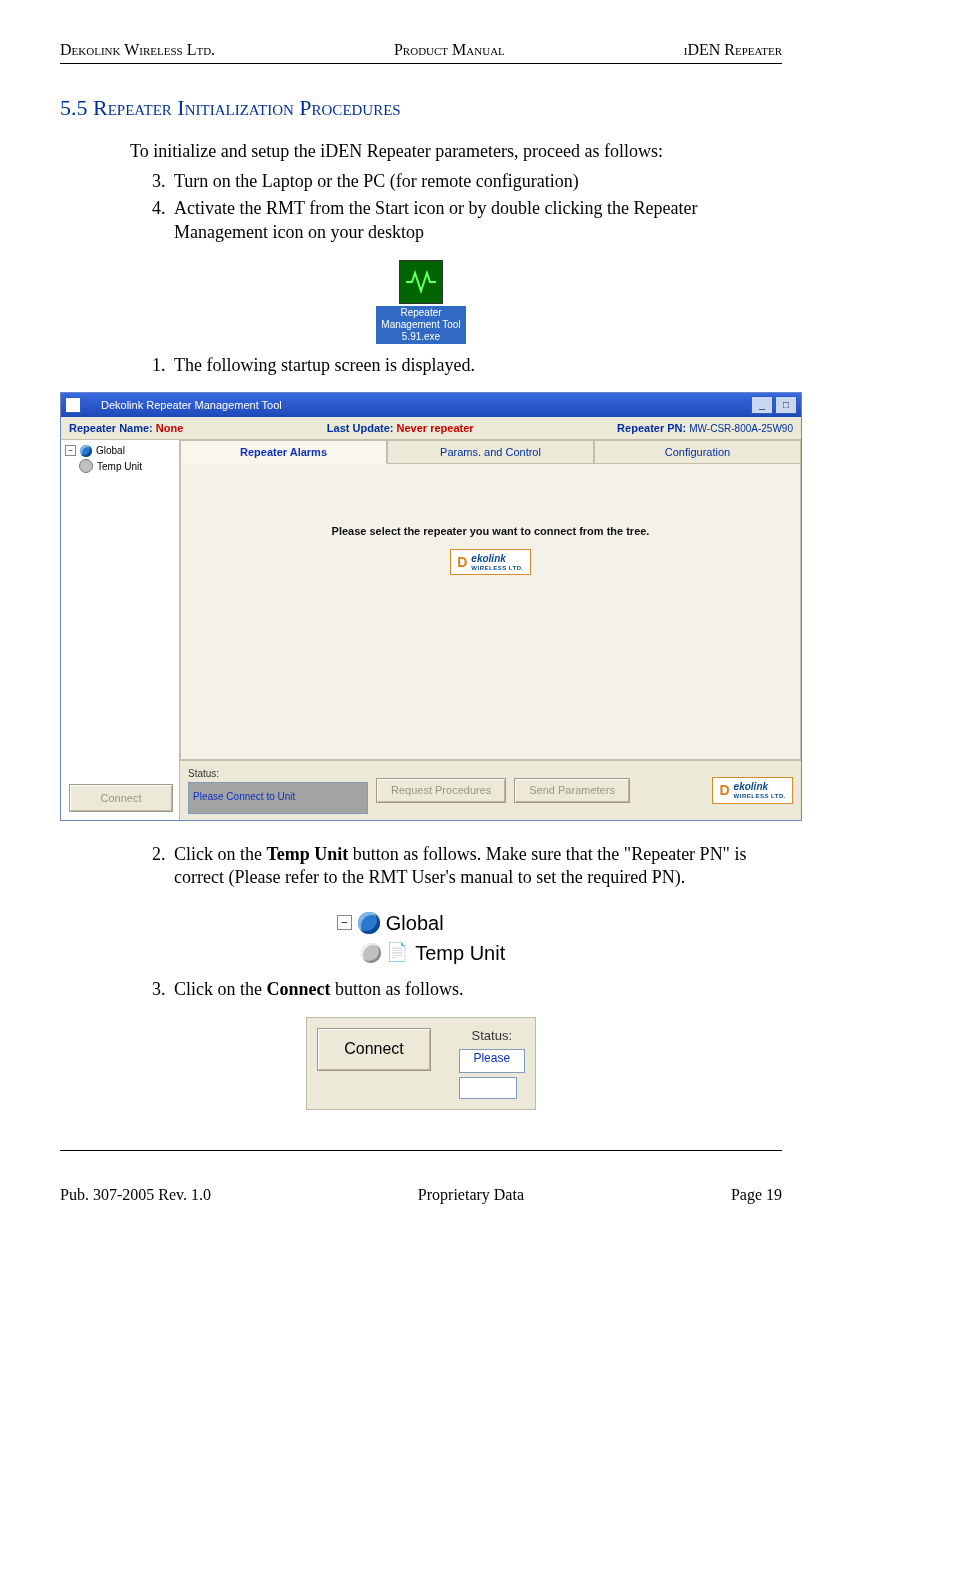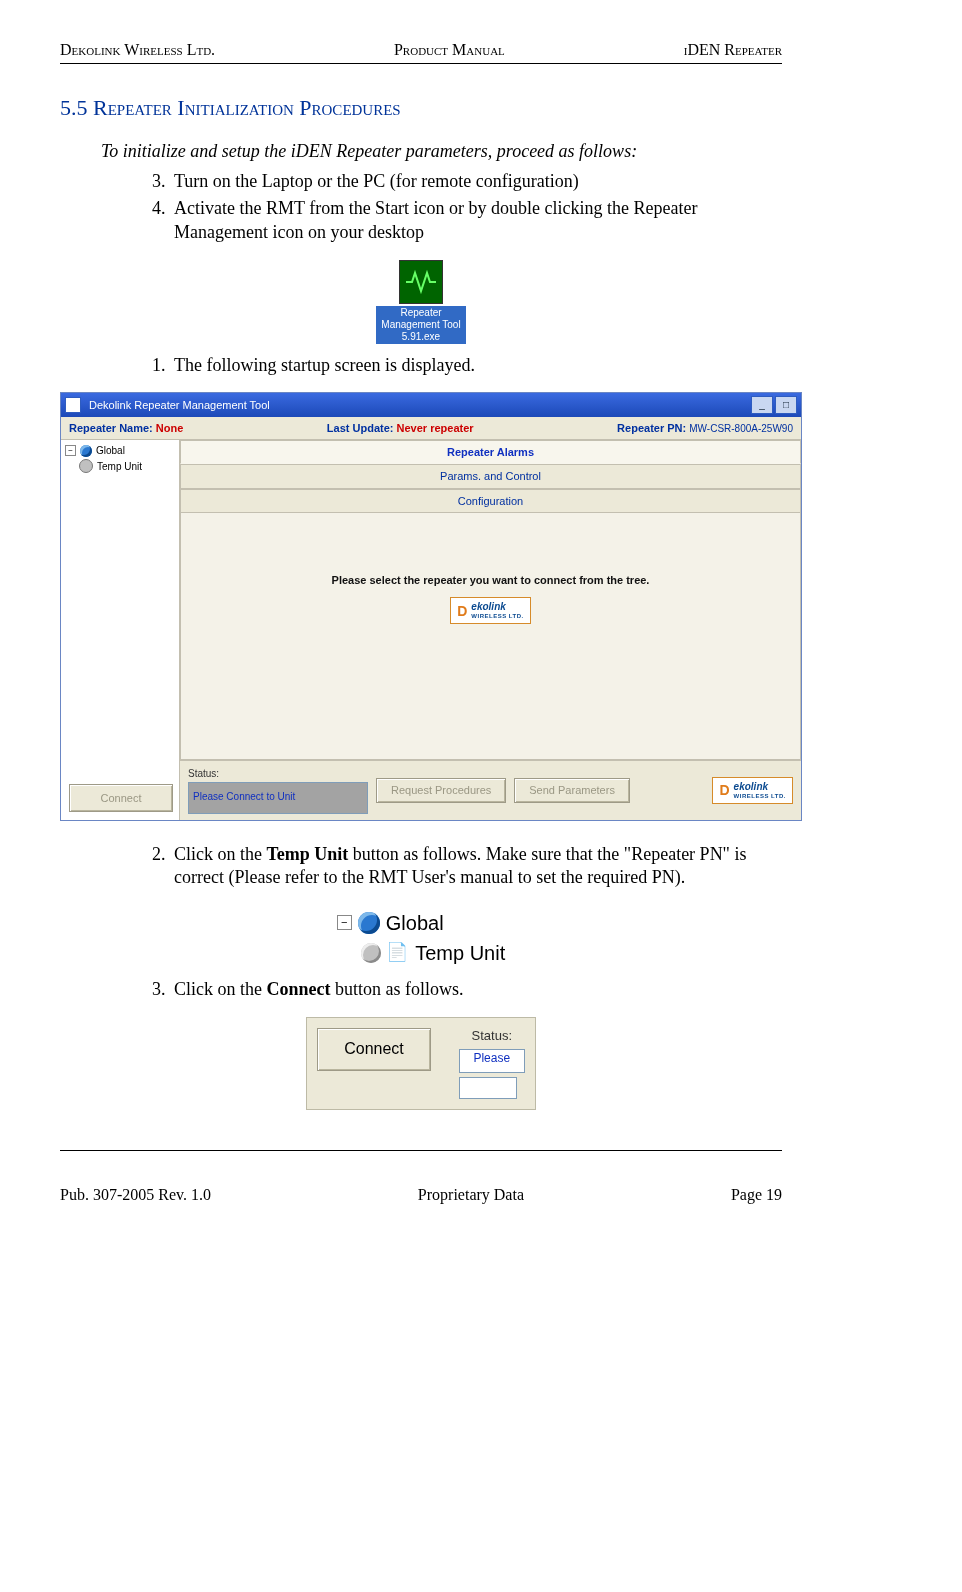--- a/index.html
+++ b/index.html
@@ -35,23 +35,22 @@
     font-weight: normal;
     margin: 30px 0 8px 0;
   }
   h2.section-heading .num {
     font-size: 22px;
   }
   h2.section-heading .rest {
     font-variant: small-caps;
   }
   .intro {
-    margin-left: 41px;
+    margin-left: 70px;
     margin-bottom: 6px;
-    font-style: italic;
   }
   ol.steps {
     margin: 0 0 0 70px;
     padding-left: 40px;
   }
   ol.steps > li {
     margin-bottom: 4px;
     padding-left: 4px;
   }
   .centered-fig {
@@ -99,21 +98,21 @@
     background: linear-gradient(#3a6ae0, #1c49b8);
     color: #fff;
     display: flex;
     align-items: center;
     padding: 0 4px;
     justify-content: space-between;
   }
   .titlebar .left {
     display: flex;
     align-items: center;
-    gap: 8px;
+    gap: 20px;
   }
   .titlebar .app-ico {
     width: 14px; height: 14px; background:#fff; border:1px solid #2e5cc0;
   }
   .titlebar .sysbtns { display:flex; gap:2px; }
   .titlebar .sysbtn {
     width: 20px; height: 16px; background:#c9d7f1; border:1px solid #2e5cc0;
     display:flex; align-items:center; justify-content:center;
     font-size:10px; color:#123; font-family: Arial;
   }
@@ -164,21 +163,20 @@
     width:12px;height:12px;background:#c0c0c0;border:1px solid #777;border-radius:50%;
   }
   .right-pane {
     flex:1;
     display:flex;
     flex-direction:column;
     background:#f4f2e8;
   }
   .tabs {
     display:flex;
-    flex-direction:column;
   }
   .tab {
     flex:1;
     text-align:center;
     padding:4px 2px;
     border:1px solid #c3bfb0;
     background:#ece9d8;
     color:#0030a0;
     font-size:11px;
   }

